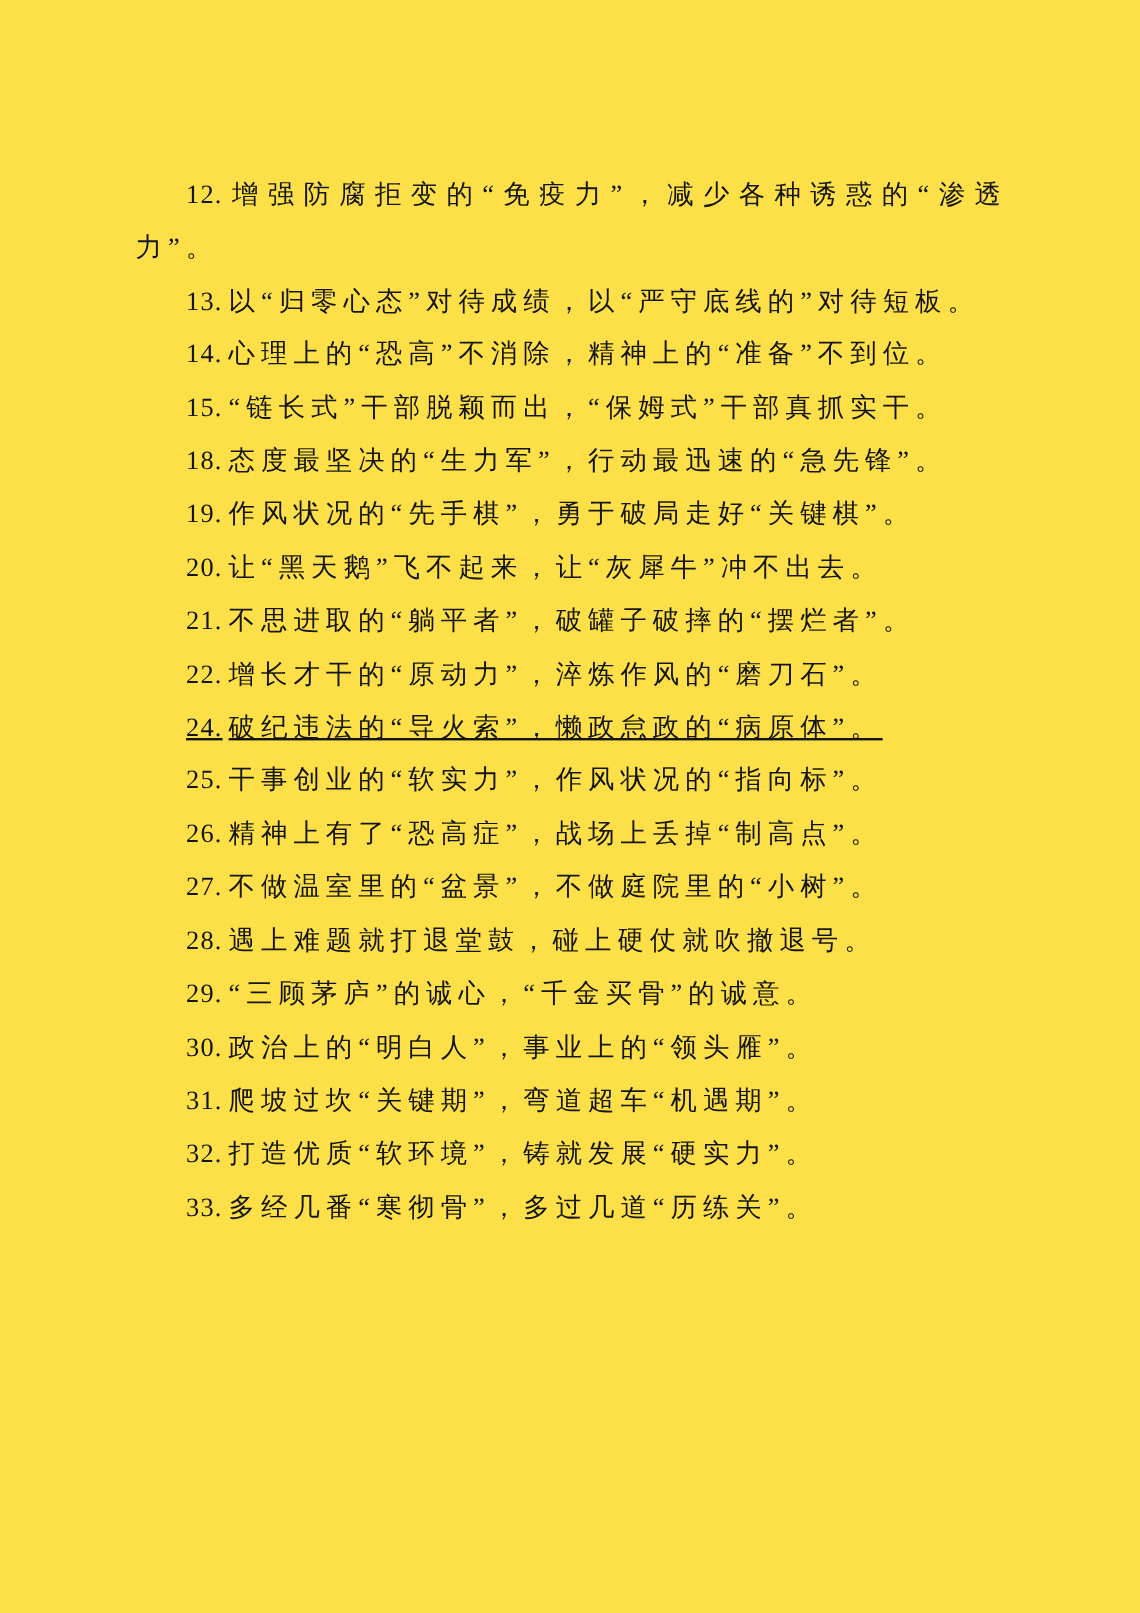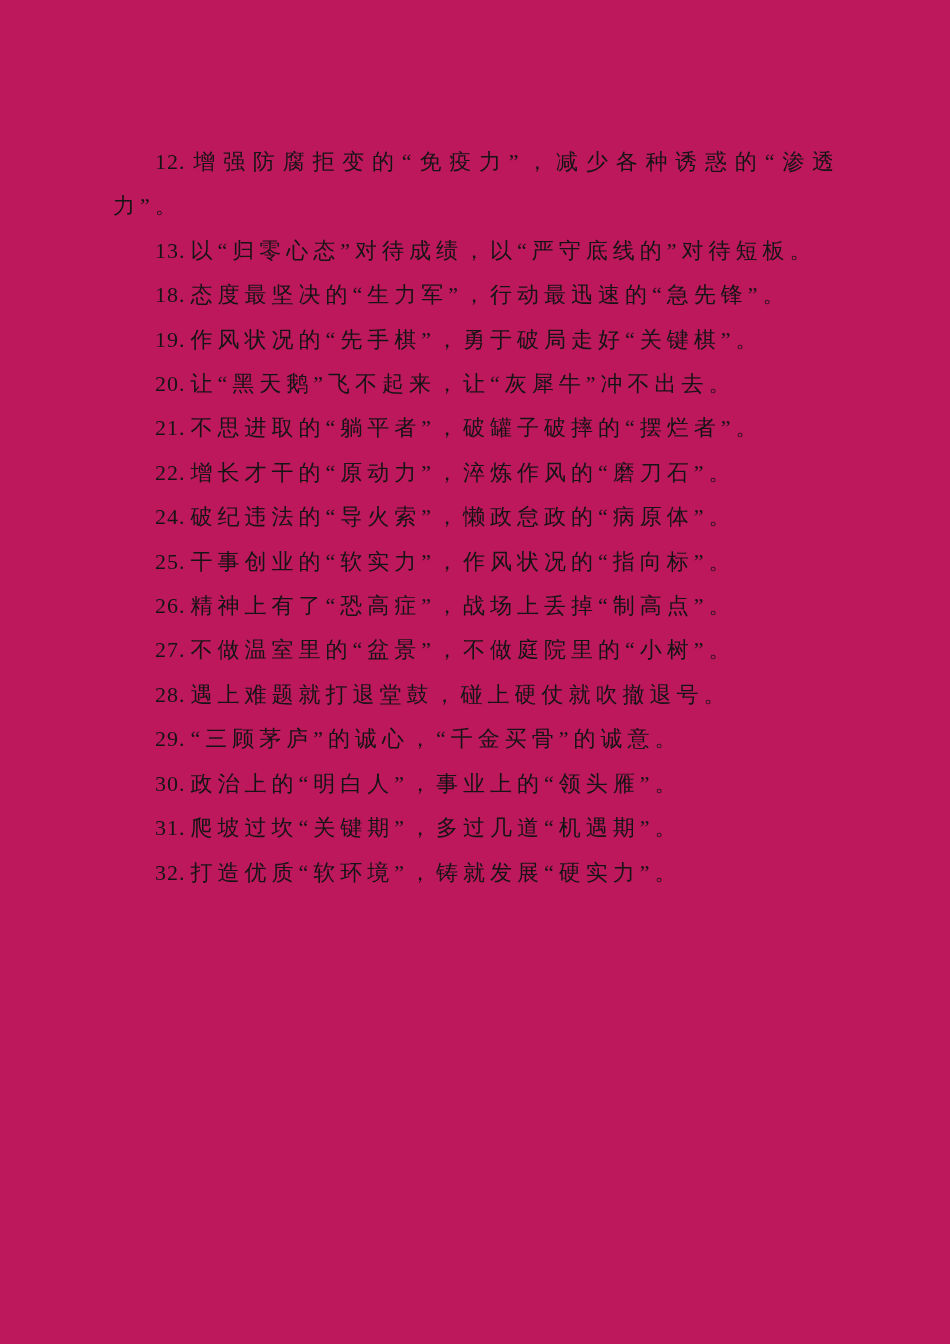--- a/index.html
+++ b/index.html
@@ -33,53 +33,56 @@
     word-break: break-all;
   }
   .item .num {
     margin-right: 5px;
     letter-spacing: 1px;
   }
 </style>
 </head>
 <body>
 
-<div class="page" style="background: #be185d;">
+<div class="page" style="background: #fde047;">
   <div class="content" id="phrase-list">
   <p class="item" style="color: rgb(20, 20, 20);"><span class="num">12.</span><span class="txt">增强防腐拒变的“免疫力”，减少各种诱惑的“渗透力”。</span></p>
 
   <p class="item" style="color: rgb(20, 20, 20);"><span class="num">13.</span><span class="txt">以“归零心态”对待成绩，以“严守底线的”对待短板。</span></p>
 
+  <p class="item" style="color: rgb(20, 20, 20);"><span class="num">14.</span><span class="txt">心理上的“恐高”不消除，精神上的“准备”不到位。</span></p>
 
+  <p class="item" style="color: rgb(20, 20, 20);"><span class="num">15.</span><span class="txt">“链长式”干部脱颖而出，“保姆式”干部真抓实干。</span></p>
 
 
 
   <p class="item" style="color: rgb(20, 20, 20);"><span class="num">18.</span><span class="txt">态度最坚决的“生力军”，行动最迅速的“急先锋”。</span></p>
 
   <p class="item" style="color: rgb(20, 20, 20);"><span class="num">19.</span><span class="txt">作风状况的“先手棋”，勇于破局走好“关键棋”。</span></p>
 
   <p class="item" style="color: rgb(20, 20, 20);"><span class="num">20.</span><span class="txt">让“黑天鹅”飞不起来，让“灰犀牛”冲不出去。</span></p>
 
   <p class="item" style="color: rgb(20, 20, 20);"><span class="num">21.</span><span class="txt">不思进取的“躺平者”，破罐子破摔的“摆烂者”。</span></p>
 
   <p class="item" style="color: rgb(20, 20, 20);"><span class="num">22.</span><span class="txt">增长才干的“原动力”，淬炼作风的“磨刀石”。</span></p>
 
 
-  <p class="item" style="color: rgb(20, 20, 20);"><span class="num">24.</span><span class="txt">破纪违法的“导火索”，懒政怠政的“病原体”。</span></p>
+  <p class="item" style="color: rgb(20, 20, 20); text-decoration: underline;"><span class="num">24.</span><span class="txt">破纪违法的“导火索”，懒政怠政的“病原体”。</span></p>
 
   <p class="item" style="color: rgb(20, 20, 20);"><span class="num">25.</span><span class="txt">干事创业的“软实力”，作风状况的“指向标”。</span></p>
 
   <p class="item" style="color: rgb(20, 20, 20);"><span class="num">26.</span><span class="txt">精神上有了“恐高症”，战场上丢掉“制高点”。</span></p>
 
   <p class="item" style="color: rgb(20, 20, 20);"><span class="num">27.</span><span class="txt">不做温室里的“盆景”，不做庭院里的“小树”。</span></p>
 
   <p class="item" style="color: rgb(20, 20, 20);"><span class="num">28.</span><span class="txt">遇上难题就打退堂鼓，碰上硬仗就吹撤退号。</span></p>
 
   <p class="item" style="color: rgb(20, 20, 20);"><span class="num">29.</span><span class="txt">“三顾茅庐”的诚心，“千金买骨”的诚意。</span></p>
 
   <p class="item" style="color: rgb(20, 20, 20);"><span class="num">30.</span><span class="txt">政治上的“明白人”，事业上的“领头雁”。</span></p>
 
-  <p class="item" style="color: rgb(20, 20, 20);"><span class="num">31.</span><span class="txt">爬坡过坎“关键期”，多过几道“机遇期”。</span></p>
+  <p class="item" style="color: rgb(20, 20, 20);"><span class="num">31.</span><span class="txt">爬坡过坎“关键期”，弯道超车“机遇期”。</span></p>
 
   <p class="item" style="color: rgb(20, 20, 20);"><span class="num">32.</span><span class="txt">打造优质“软环境”，铸就发展“硬实力”。</span></p>
 
+  <p class="item" style="color: rgb(20, 20, 20);"><span class="num">33.</span><span class="txt">多经几番“寒彻骨”，多过几道“历练关”。</span></p>
 </div>
 </div>
 
 </body></html>

